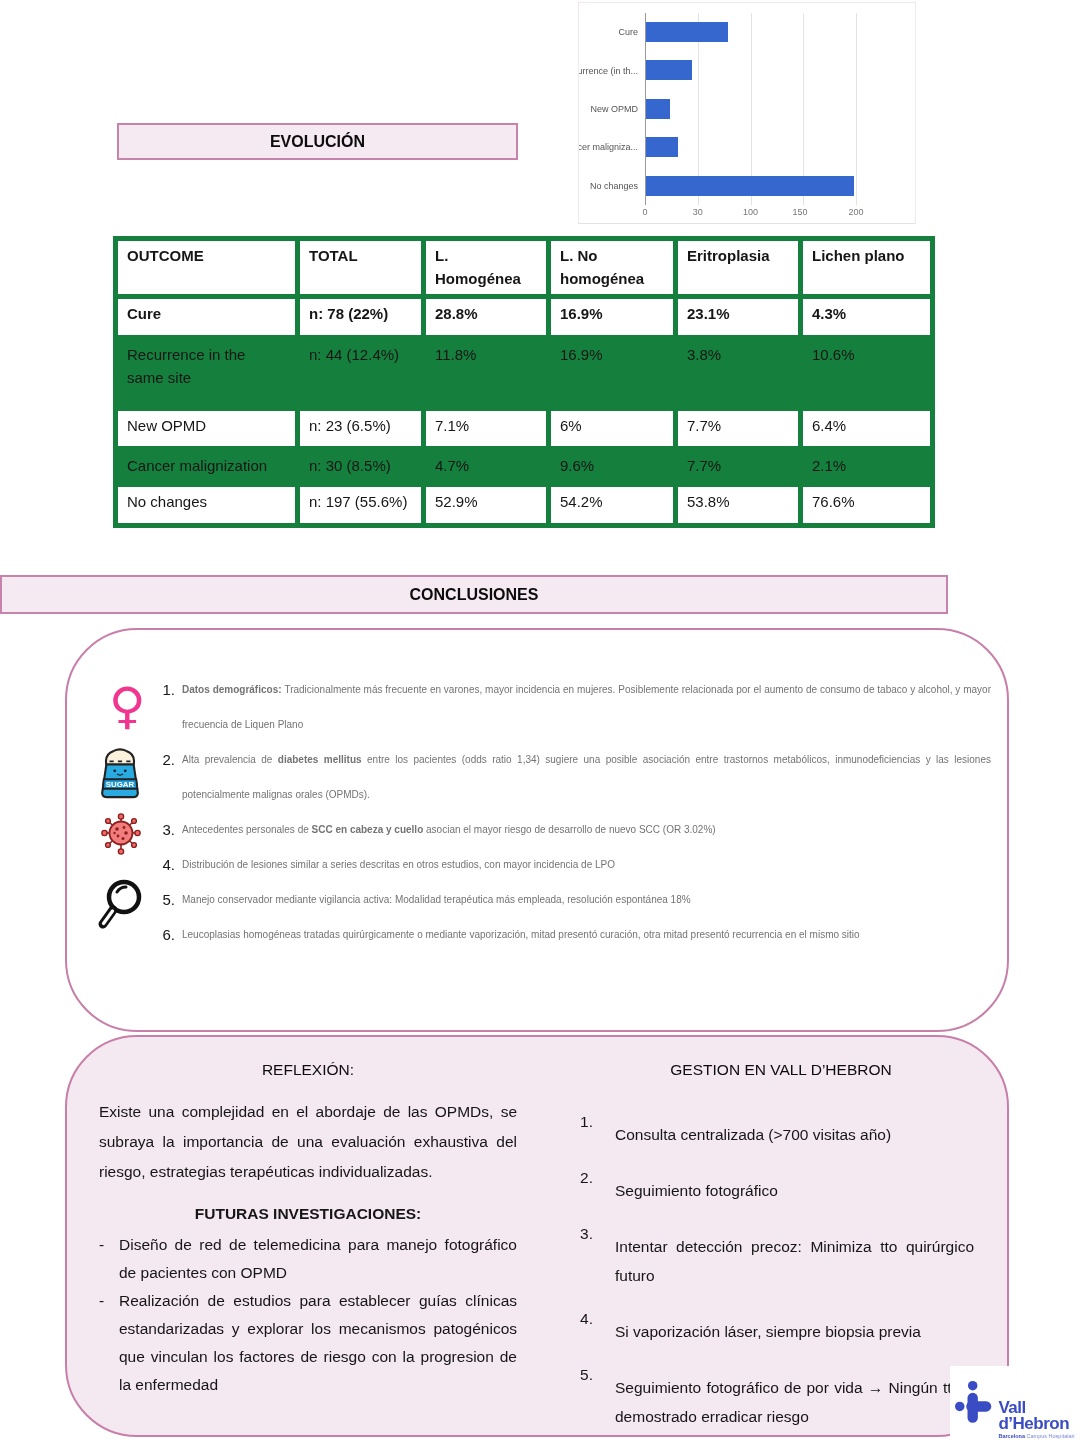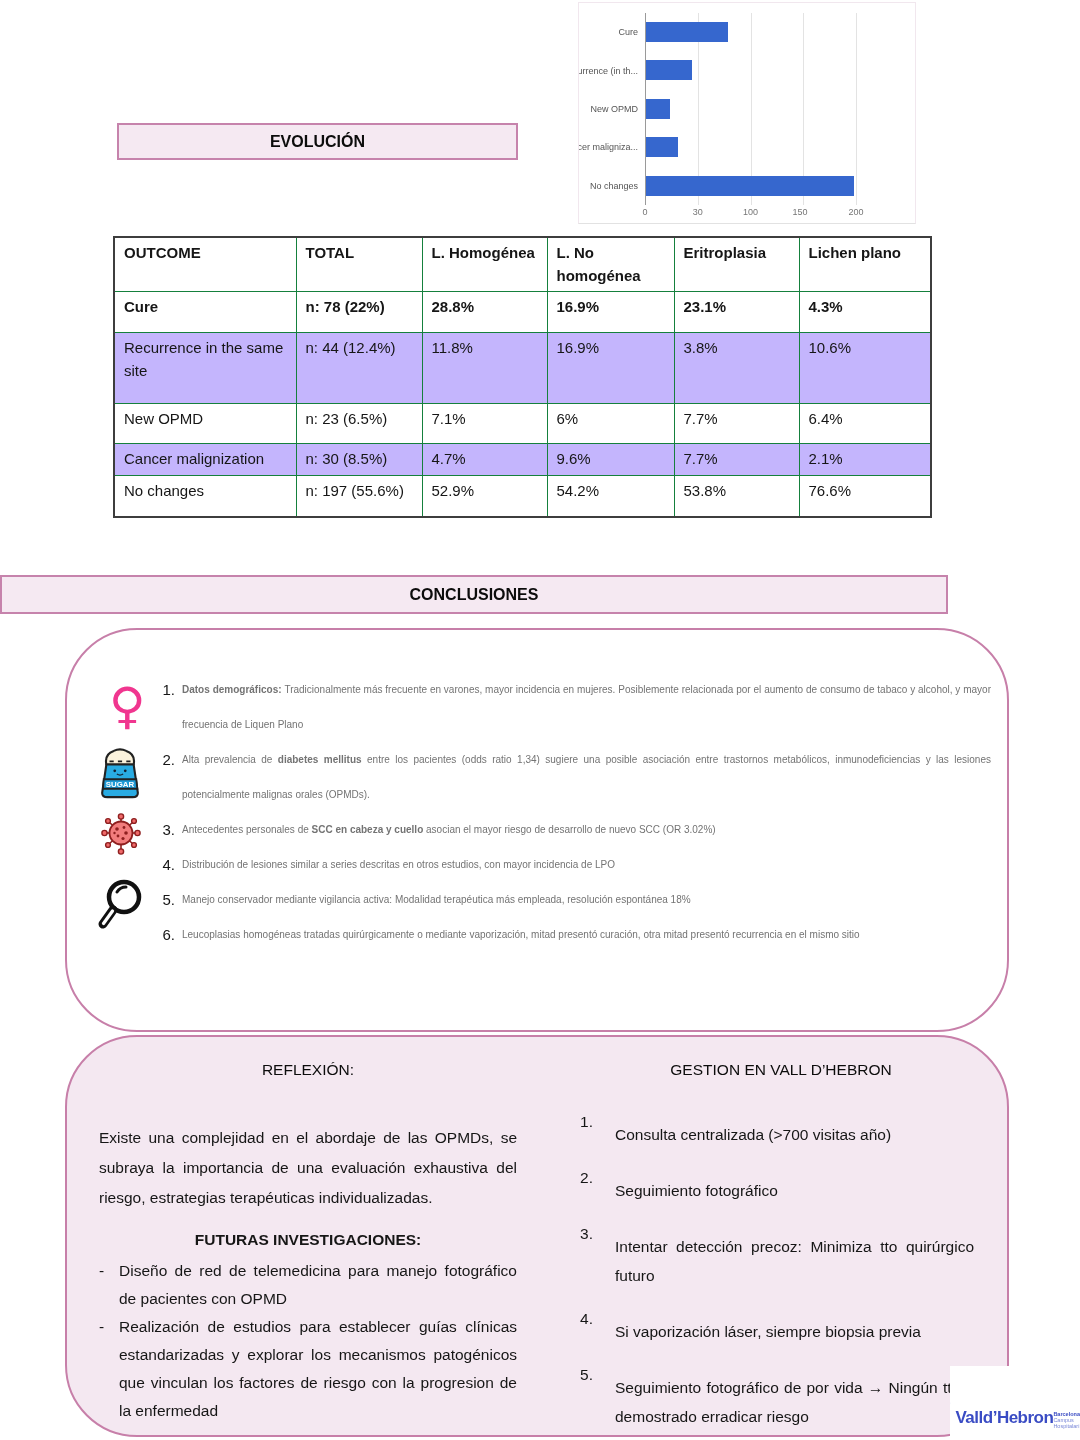--- a/index.html
+++ b/index.html
@@ -29,65 +29,65 @@
                    display:flex; align-items:center; justify-content:center;
                    font-weight:bold; font-size:16px; color:#0c0c0c; }
   .conclusiones-bar { position:absolute; left:0; top:575px; width:948px; height:39px;
                       background:#F5E9F2; border:2px solid #C683AC;
                       display:flex; align-items:center; justify-content:center;
                       font-weight:bold; font-size:16px; color:#0c0c0c; }
 
   
   .outcome-table { position:absolute; left:113px; top:236px; width:817px;
                    border-collapse:collapse; table-layout:fixed; font-size:15px; }
-  .outcome-table th, .outcome-table td { border:1px solid #15803d; text-align:left;
+  .outcome-table th, .outcome-table td { border:5px solid #15803d; text-align:left;
                    vertical-align:top; padding:4px 9px; line-height:1.5; background:#fff; }
   .outcome-table { border:2px solid #3d3d3d; }
   .outcome-table thead th { font-weight:bold; height:46px; }
   .outcome-table tbody tr:nth-child(1) td { height:41px; font-weight:bold; }
   .outcome-table tbody tr:nth-child(2) td { height:71px; }
   .outcome-table tbody tr:nth-child(3) td { height:40px; }
   .outcome-table tbody tr:nth-child(4) td { height:32px; }
   .outcome-table tbody tr:nth-child(5) td { height:41px; }
-  .outcome-table tr.shaded td { background:#c4b5fd; }
+  .outcome-table tr.shaded td { background:#15803d; }
 
   
   .conclusions-box { position:absolute; left:65px; top:628px; width:944px; height:404px;
                      background:#fff; border:2.5px solid #C77FA9; border-radius:72px; }
   .c-list { position:absolute; left:82px; top:42px; width:842px; }
   .c-item { display:flex; align-items:flex-start; }
   .c-num { flex:none; width:26px; text-align:right; margin-right:7px;
            font-size:15px; line-height:35px; color:#161616; }
   .c-text { flex:1; margin:0; font-size:10px; line-height:35px; text-align:justify; color:#737373; }
   .icon-abs { position:absolute; }
   .female-glyph { font-family:"DejaVu Sans", sans-serif; font-size:50px; line-height:52px;
                   font-weight:bold; color:#F0368F; }
 
   
   .bottom-box { position:absolute; left:65px; top:1035px; width:944px; height:402px;
                 background:#F4E8F1; border:2.5px solid #C77FA9; border-radius:72px; }
   .col-left  { position:absolute; left:32px;  top:0; width:418px; }
   .col-right { position:absolute; left:508px; top:0; width:412px; }
   .sub-title { margin-top:24px; text-align:center; font-weight:normal; font-size:15.5px; color:#0c0c0c; }
-  .reflexion-body { margin-top:44px; font-size:15.5px; line-height:30px; text-align:justify; }
+  .reflexion-body { margin-top:18px; font-size:15.5px; line-height:30px; text-align:justify; }
   .futuras-title { margin-top:18px; text-align:center; font-weight:bold; font-size:15.5px; }
   .dash-list { margin-top:8px; }
   .dash-item { display:flex; align-items:flex-start; }
   .dash-item .marker { flex:none; width:12px; margin-right:8px; font-size:15.5px; line-height:28px; }
   .dash-item p { flex:1; margin:0; font-size:15.5px; line-height:28px; text-align:justify; }
   .num-list { margin-top:28px; }
   .num-item { display:flex; align-items:flex-start; margin-bottom:1px; }
   .num-item .marker { flex:none; width:18px; margin-right:9px; text-align:right;
                       font-size:15.5px; line-height:29px; }
   .num-item p { flex:1; margin:13px; font-size:15.5px; line-height:29px; text-align:justify; }
 
   
   .logo-card { position:absolute; right:0; bottom:0; width:130px; height:74px; background:#fff;
                display:flex; align-items:center; justify-content:center; gap:5px; }
-  .logo-text { display:flex; flex-direction:row;margin-top:32px; }
+  .logo-text { display:flex; flex-direction:column;margin-top:32px; }
   .logo-main { color:#3A4CC4; font-weight:bold; font-size:17px; line-height:16px; letter-spacing:-0.5px; }
   .logo-sub { font-size:5.5px; color:#7A88D8; margin-top:1px; }
   .logo-sub b { color:#3A4CC4; }
 </style>
 </head>
 <body>
 
 <div id="page">
 
   <div class="chart-card">

